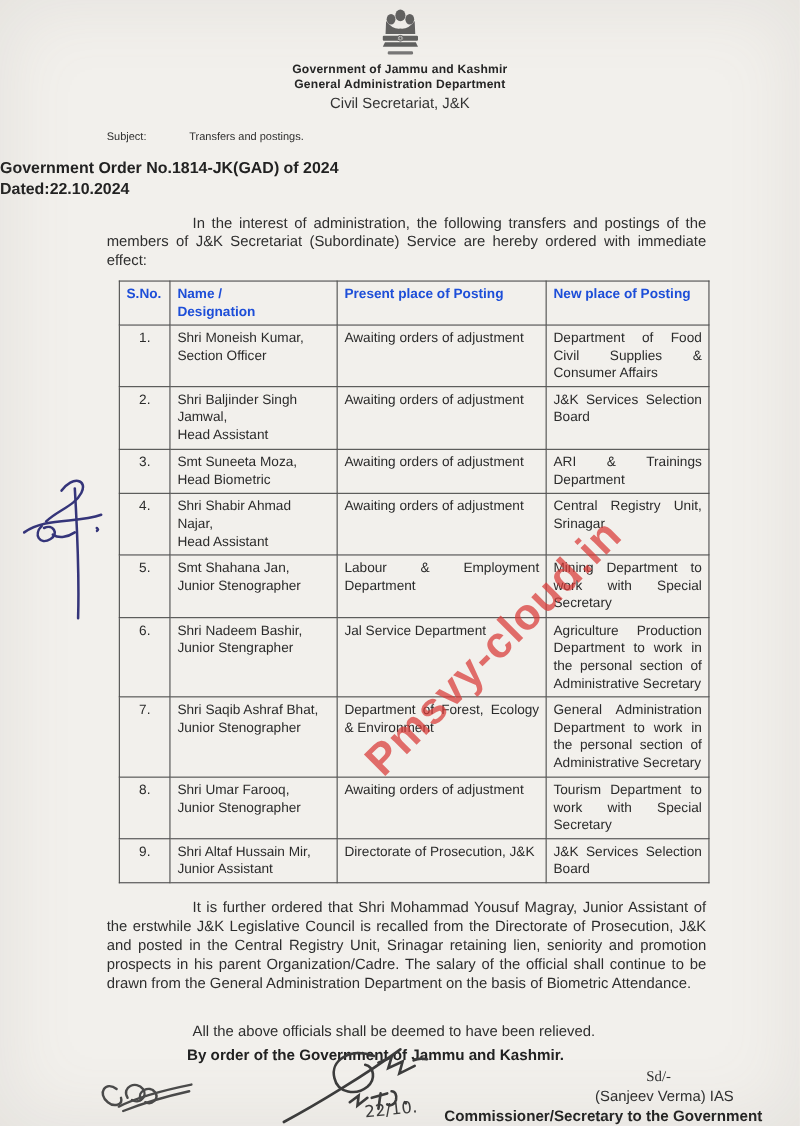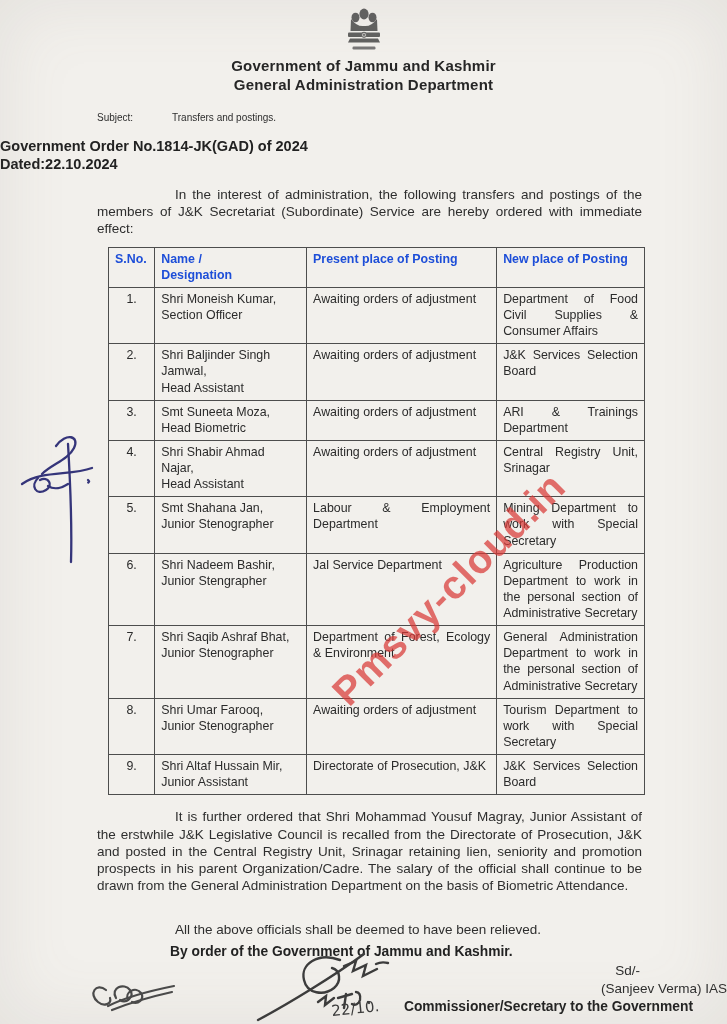--- a/index.html
+++ b/index.html
@@ -12,21 +12,21 @@
   }
   .page{position:relative;width:727px;height:1024px;}
   .page::after{
     content:"";position:absolute;inset:0;pointer-events:none;
     box-shadow:inset 0 0 70px rgba(120,115,105,0.12);
   }
 
   
   .doc-header{text-align:center;padding-top:7px;line-height:1.25;}
   .emblem-wrap{height:50px;}
-  .hdr1,.hdr2{font-weight:bold;font-size:15px;color:#262626;letter-spacing:.2px;}
+  .hdr1,.hdr2{font-weight:bold;font-size:11px;color:#262626;letter-spacing:.2px;}
   .hdr3{font-size:13.5px;color:#333;margin-top:1px;}
 
   
   .subject-row{margin:17px 87px 0 97px;font-size:10px;display:flex;}
   .subject-label{width:75px;flex:none;}
 
   
   .order-title{text-align:left;margin-top:14px;font-weight:bold;font-size:14.5px;line-height:1.25;color:#222;}
 
   
@@ -47,22 +47,22 @@
   .col-new{width:147px;}
   td.sno{text-align:center;}
   td.name{white-space:pre-line;}
   td.place{text-align:justify;}
 
   .relieved{margin:27px 85px 0 97px;font-size:13.5px;text-indent:78px;}
   .by-order{margin:7px 85px 0 97px;font-size:13.8px;font-weight:bold;color:#222;text-indent:73px;}
 
   
   .sig-block{margin-top:3px;text-align:right;font-size:13.5px;line-height:1.28;}
-  .sig-sd{padding-right:87px;}
-  .sig-name{margin-top:1px;}
+  .sig-sd{padding-right:117px;font-family:Liberation Serif, serif;}
+  .sig-name{padding-right:60px;margin-top:1px;}
   .sig-desig{padding-right:34px;font-weight:bold;font-size:13.8px;color:#222;margin-top:1px;}
 
   
   .watermark{
     position:absolute;left:449px;top:589px;
     transform:translate(-50%,-50%) rotate(-45deg);
     font-size:40px;font-weight:bold;letter-spacing:1px;
     color:rgba(216,57,54,0.72);
     white-space:nowrap;z-index:6;pointer-events:none;
   }
@@ -92,20 +92,21 @@
           <path d="M11,31.5 L39,31.5 L41,35.5 L9,35.5 Z"></path>
           <rect x="13.5" y="39.5" width="23" height="3" rx="1.2" opacity="0.85"></rect>
         </g>
         <circle cx="25" cy="27.8" r="2.6" fill="#f2f0ec"></circle>
         <circle cx="25" cy="27.8" r="2.6" fill="none" stroke="#555" stroke-width="0.9"></circle>
         <path d="M25,25.5 v4.6 M22.8,27.8 h4.4 M23.4,26.2 l3.2,3.2 M26.6,26.2 l-3.2,3.2" stroke="#555" stroke-width="0.6"></path>
       </svg>
     </div>
     <div class="hdr1">Government of Jammu and Kashmir</div>
     <div class="hdr2">General Administration Department</div>
+    <div class="hdr3">Civil Secretariat, J&amp;K</div>
   </div>
 
   <div class="subject-row">
     <span class="subject-label">Subject:</span>
     <span>Transfers and postings.</span>
   </div>
 
   <div class="order-title">
     <div>Government Order No.1814-JK(GAD) of 2024</div>
     <div>Dated:22.10.2024</div>

